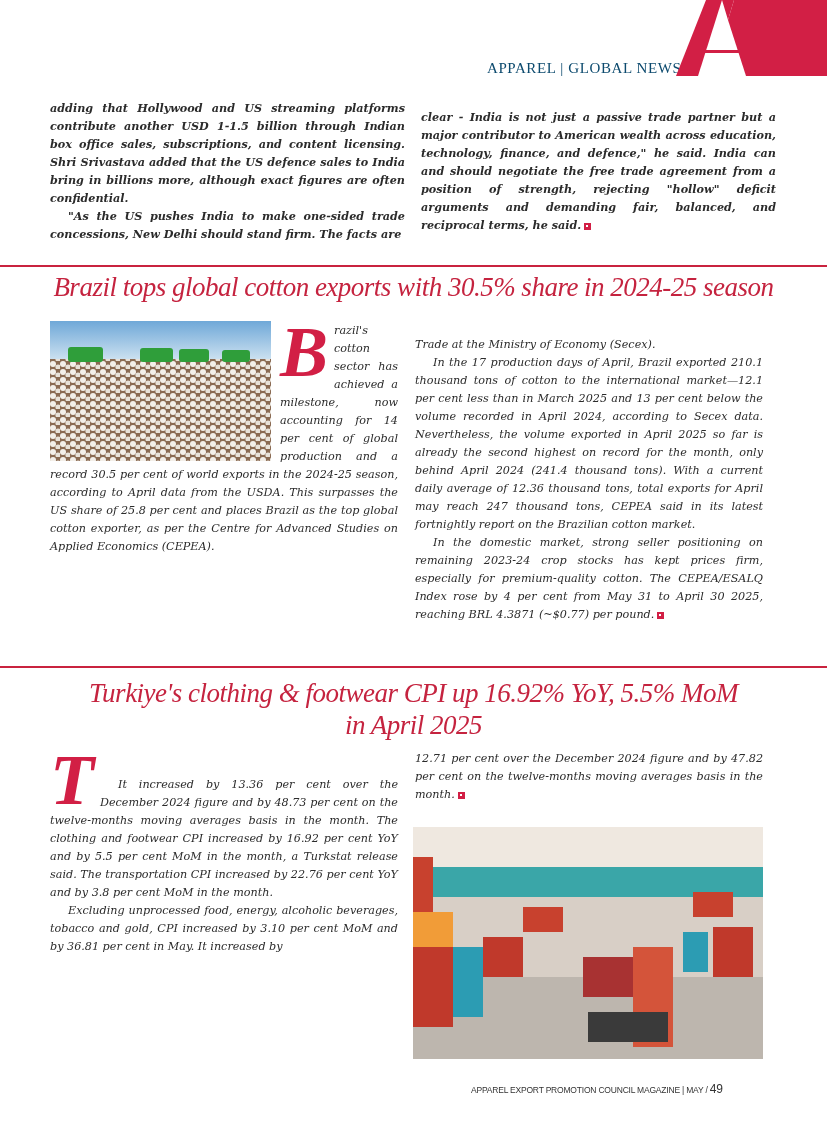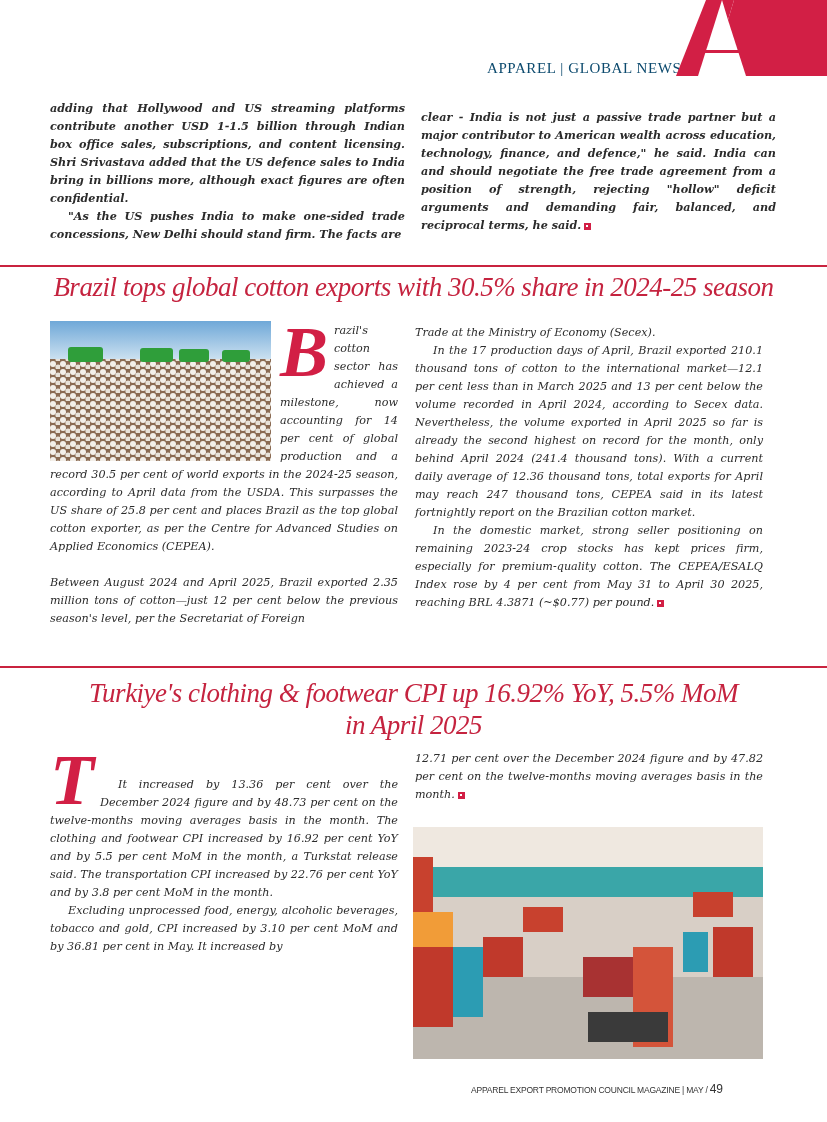--- a/index.html
+++ b/index.html
@@ -90,24 +90,23 @@
       <rect x="90" y="27" width="33" height="14" rx="3"></rect>
       <rect x="129" y="28" width="30" height="13" rx="3"></rect>
       <rect x="172" y="29" width="28" height="12" rx="3"></rect>
     </g>
   </svg>
 </div>
 
 <div class="col" style="left:50px; top:322px; width:348px;">
   <div style="float:left; width:230px; height:140px;"></div>
   <p><span class="dropcap">B</span><span>razil's cotton sector has achieved a milestone, now accounting for 14 per cent of global production and a record 30.5 per cent of world exports in the 2024-25 season, according to April data from the USDA. This surpasses the US share of 25.8 per cent and places Brazil as the top global cotton exporter, as per the Centre for Advanced Studies on Applied Economics (CEPEA).</span></p>
-  <p style="margin-top:18px; clear:both;">Between August 2024 and April 2025, Brazil exported 2.35 million tons of cotton—just 12 per cent below the previous season's level, per the Secretariat of Foreign</p>
 </div>
 
-<div class="col" style="left:415px; top:324px; width:348px;">
+<div class="col" style="left:415px; top:336px; width:348px;">
   <p>Trade at the Ministry of Economy (Secex).</p>
   <p class="ind">In the 17 production days of April, Brazil exported 210.1 thousand tons of cotton to the international market—12.1 per cent less than in March 2025 and 13 per cent below the volume recorded in April 2024, according to Secex data. Nevertheless, the volume exported in April 2025 so far is already the second highest on record for the month, only behind April 2024 (241.4 thousand tons). With a current daily average of 12.36 thousand tons, total exports for April may reach 247 thousand tons, CEPEA said in its latest fortnightly report on the Brazilian cotton market.</p>
   <p class="ind"><span>In the domestic market, strong seller positioning on remaining 2023-24 crop stocks has kept prices firm, especially for premium-quality cotton. The CEPEA/ESALQ Index rose by 4 per cent from May 31 to April 30 2025, reaching BRL 4.3871 (~$0.77) per pound.</span><span class="end-mark"></span></p>
 </div>
 
 <div class="rule" style="top:666px;"></div>
 
 <div class="headline" style="top:677px; font-size:27px; line-height:32px;">
   <div>Turkiye's clothing &amp; footwear CPI up 16.92% YoY, 5.5% MoM</div>
   <div>in April 2025</div>

